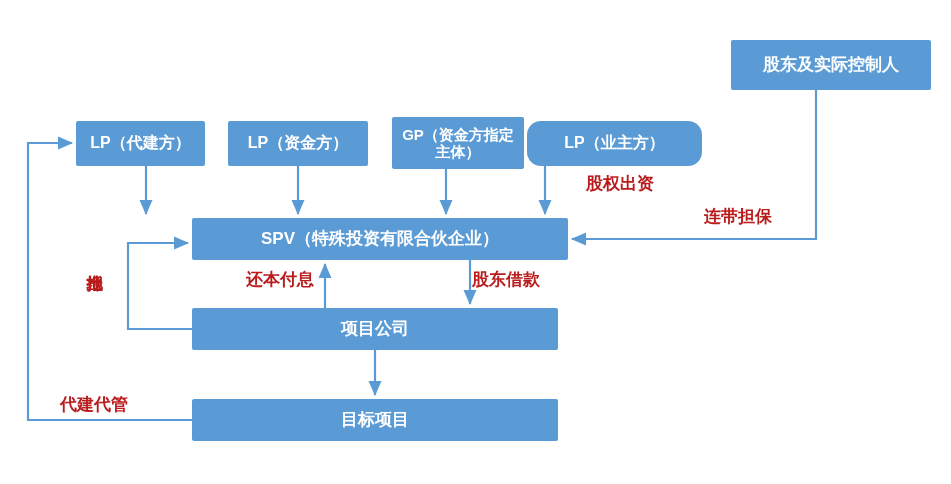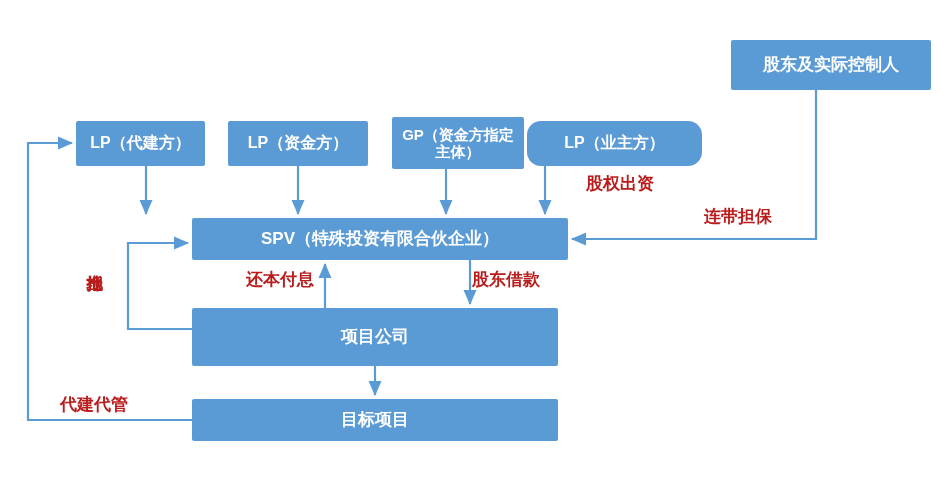--- a/index.html
+++ b/index.html
@@ -90,21 +90,21 @@
   </div>
 
   <div class="node" style="left:527px;top:121px;width:175px;height:45px;font-size:16px;border-radius:14px;">
     <span>LP（业主方）</span>
   </div>
 
   <div class="node" style="left:192px;top:218px;width:376px;height:42px;font-size:17px;">
     <span>SPV（特殊投资有限合伙企业）</span>
   </div>
 
-  <div class="node" style="left:192px;top:308px;width:366px;height:58px;font-size:17px;">
+  <div class="node" style="left:192px;top:308px;width:366px;height:42px;font-size:17px;">
     <span>项目公司</span>
   </div>
 
   <div class="node" style="left:192px;top:399px;width:366px;height:42px;font-size:17px;align-items:center;">
     <span>目标项目</span>
   </div>
 
   <div class="label" style="left:586px;top:172px;">股权出资</div>
 
   <div class="label" style="left:704px;top:205px;">连带担保</div>

